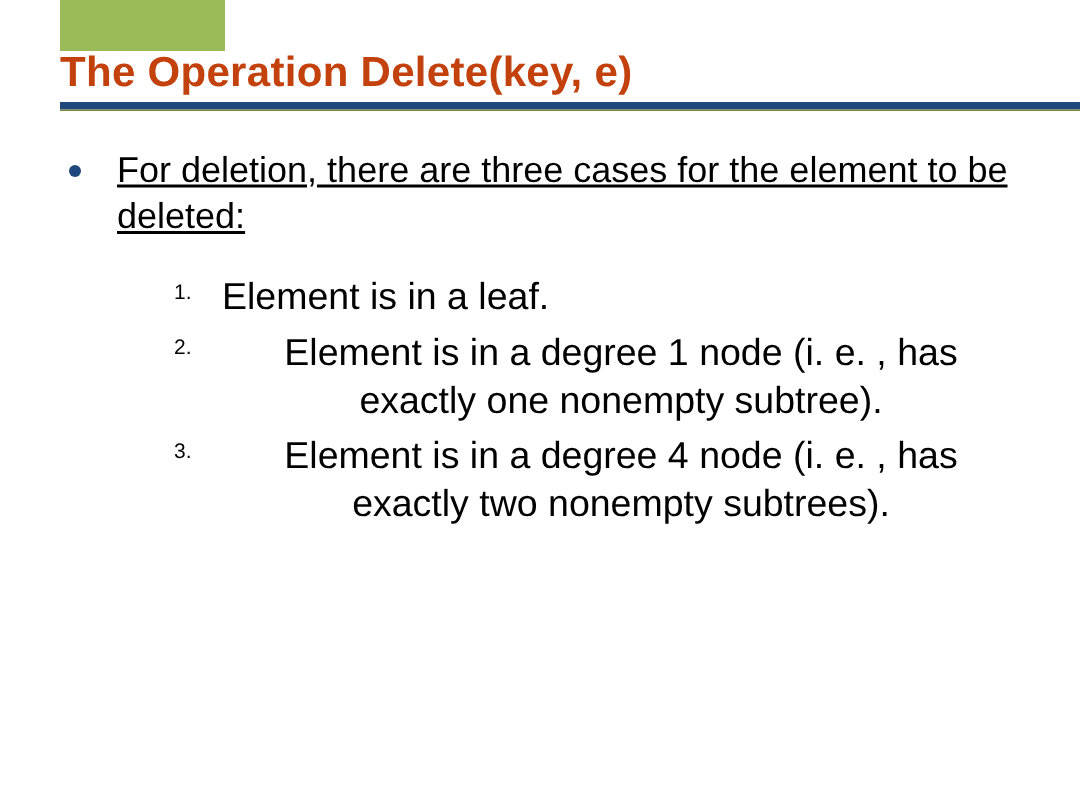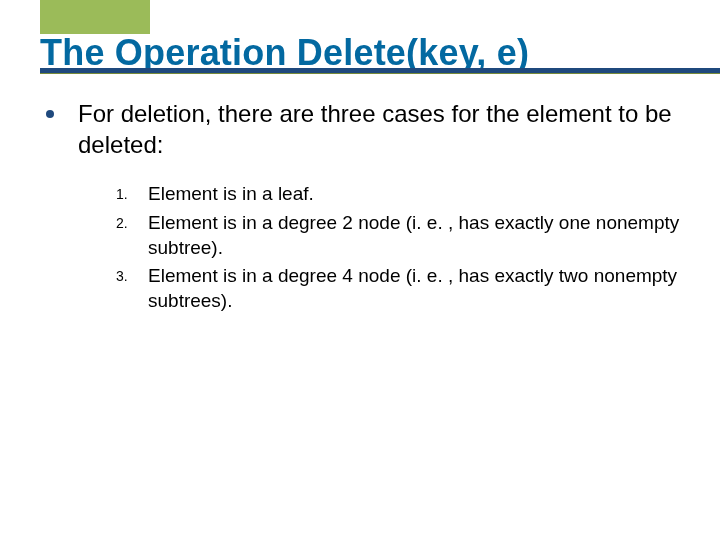--- a/index.html
+++ b/index.html
@@ -1,29 +1,29 @@
 <!DOCTYPE html>
 <html><head>
 <meta charset="utf-8">
 <style>
   * { margin: 0; padding: 0; box-sizing: border-box; }
   html, body { width: 720px; height: 540px; font-family: Arial, Helvetica, sans-serif; background: #fff; }
   .slide { width: 720px; height: 540px; position: relative; background: #fff; }
   .accent-block { position: absolute; top: 0; left: 40px; width: 110px; height: 34px; background: #9bbb59; }
-  .title { position: absolute; top: 32px; left: 40px; font-size: 36px; font-weight: bold; color: #0369a1; letter-spacing: 0.2px; }
+  .title { position: absolute; top: 32px; left: 40px; font-size: 28px; font-weight: bold; color: #c2410c; letter-spacing: 0.2px; }
   .title-rule-dark { position: absolute; top: 68px; left: 40px; right: 0; height: 5px; background: #1f497d; }
   .title-rule-olive { position: absolute; top: 73px; left: 40px; right: 0; height: 1px; background: #778a3a; }
   .body { position: absolute; top: 92px; left: 40px; right: 40px; color: #000; }
   .bullet-row { display: flex; align-items: flex-start; margin-top: 6px; }
   .bullet-dot { width: 8px; height: 8px; border-radius: 50%; background: #1f497d; margin-top: 12px; margin-right: 24px; margin-left: 6px; flex: 0 0 auto; }
-  .bullet-text { font-size: 24px; line-height: 1.3; }
+  .bullet-text { font-size: 24px; line-height: 1.3; text-decoration: underline; }
   .numlist { margin-top: 22px; margin-left: 76px; }
   .num-row { display: flex; align-items: flex-start; margin-bottom: 4px; }
   .num-label { font-size: 14px; width: 32px; flex: 0 0 auto; padding-top: 4px; }
-  .num-text { font-size: 19px; line-height: 1.3; }
+  .num-text { font-size: 25px; line-height: 1.3; text-align: center; }
 </style>
 </head>
 <body>
 
 <div class="slide">
   <div class="accent-block"></div>
   <div class="title">The Operation Delete(key, e)</div>
   <div class="title-rule-dark"></div>
   <div class="title-rule-olive"></div>
 
@@ -33,21 +33,21 @@
       <div class="bullet-text">For deletion, there are three cases for the element to be deleted:</div>
     </div>
 
     <div class="numlist">
       <div class="num-row">
         <div class="num-label">1.</div>
         <div class="num-text">Element is in a leaf.</div>
       </div>
       <div class="num-row">
         <div class="num-label">2.</div>
-        <div class="num-text">Element is in a degree 2 node (i. e. , has exactly one nonempty subtree).</div>
+        <div class="num-text">Element is in a degree 1 node (i. e. , has exactly one nonempty subtree).</div>
       </div>
       <div class="num-row">
         <div class="num-label">3.</div>
         <div class="num-text">Element is in a degree 4 node (i. e. , has exactly two nonempty subtrees).</div>
       </div>
     </div>
   </div>
 </div>
 
 </body></html>

